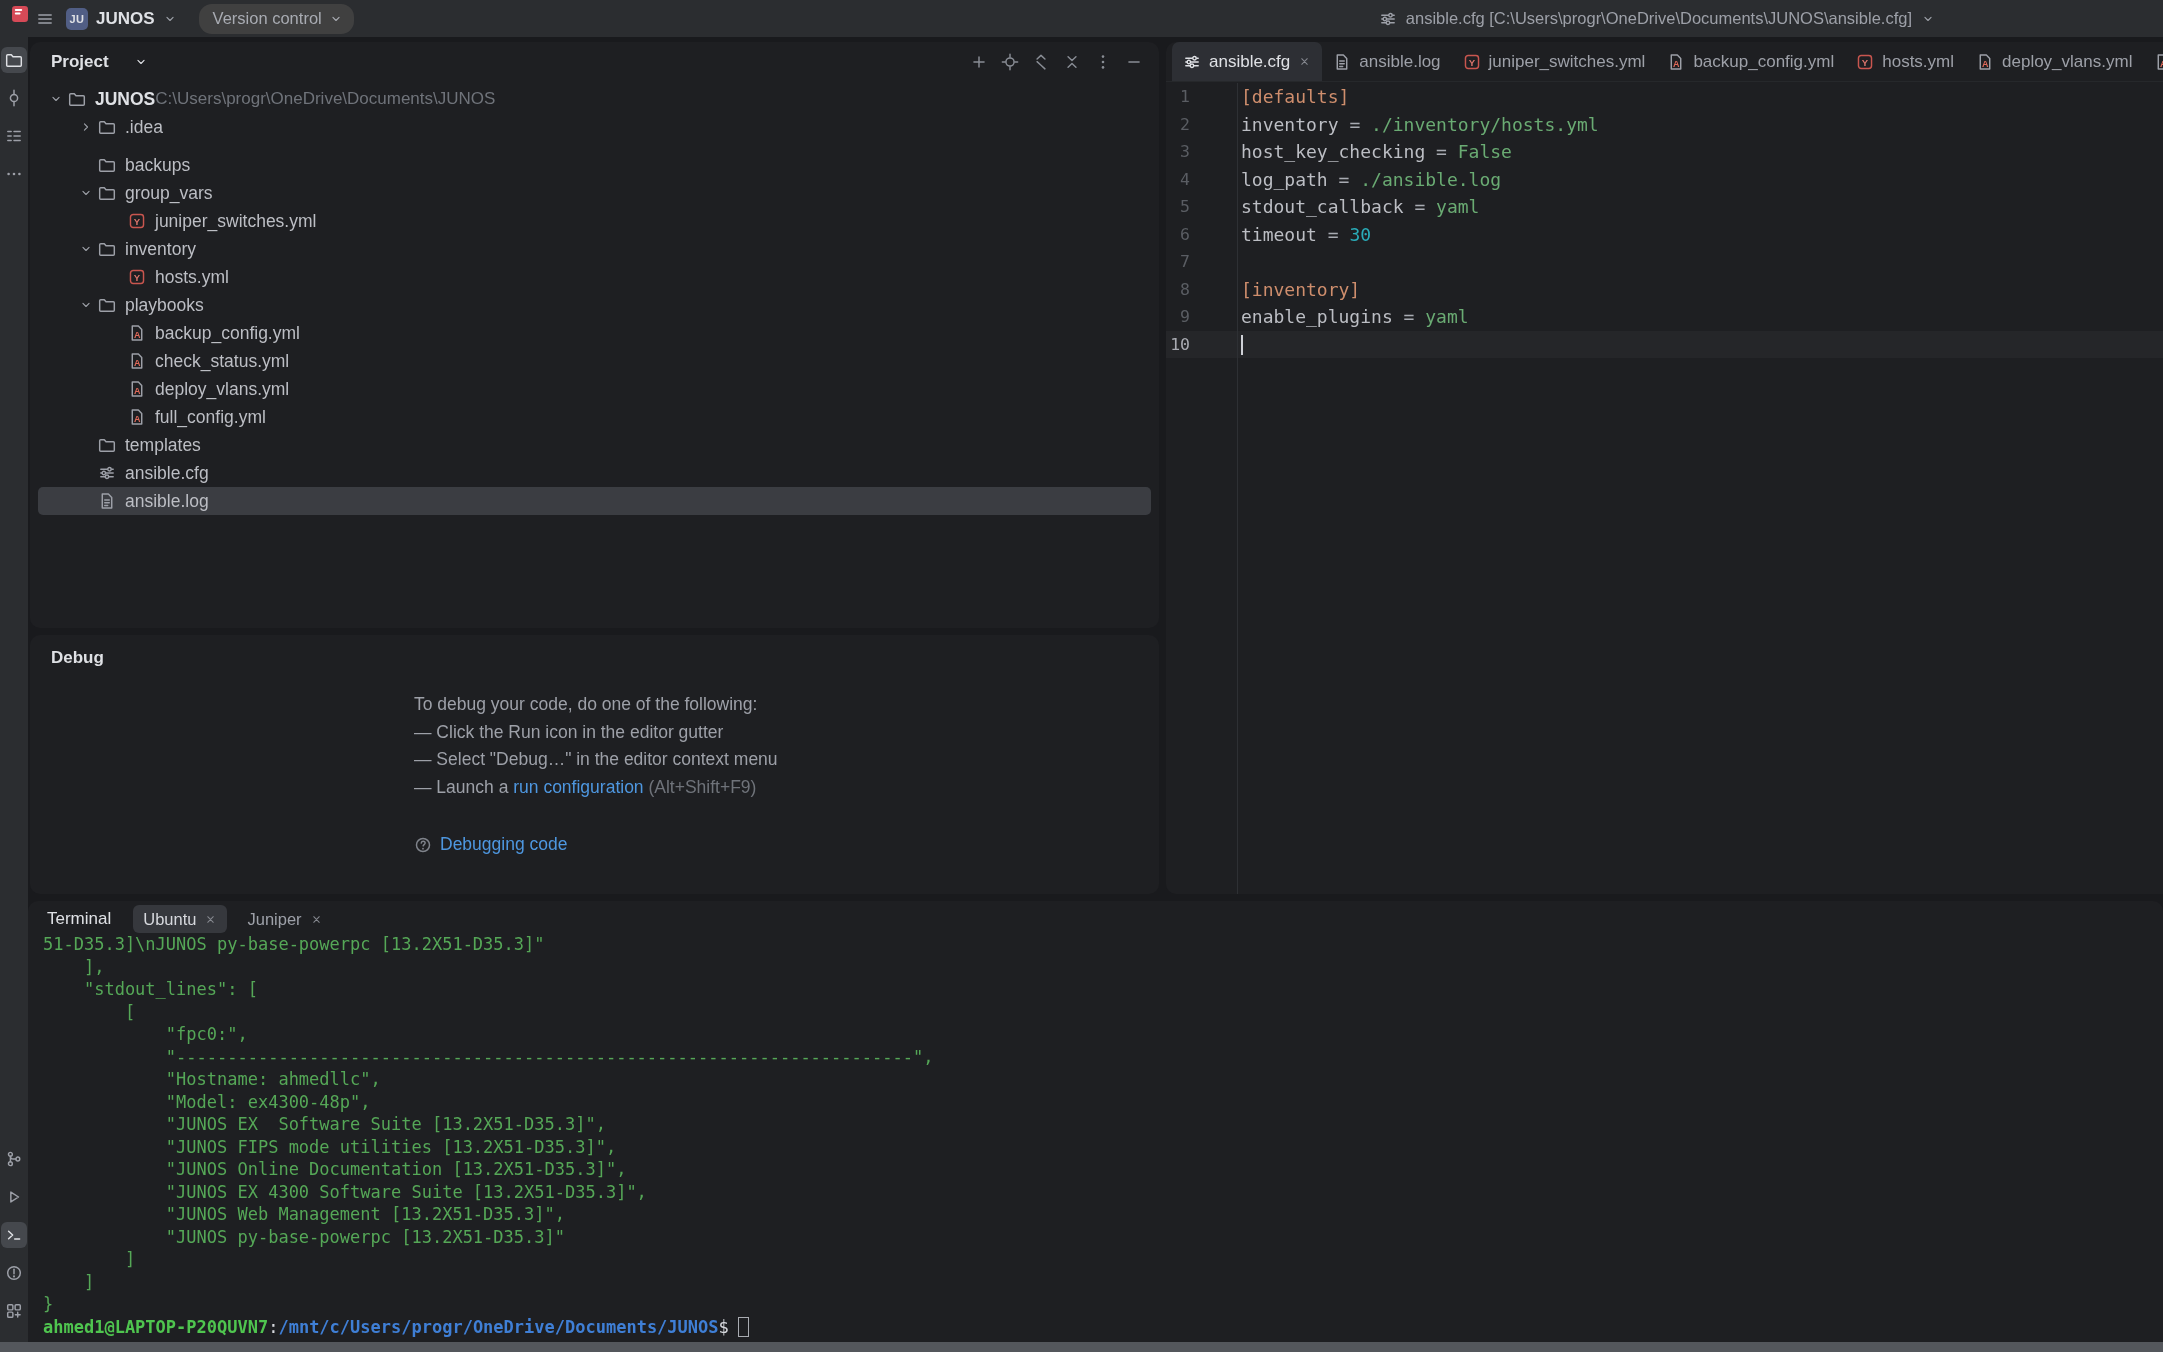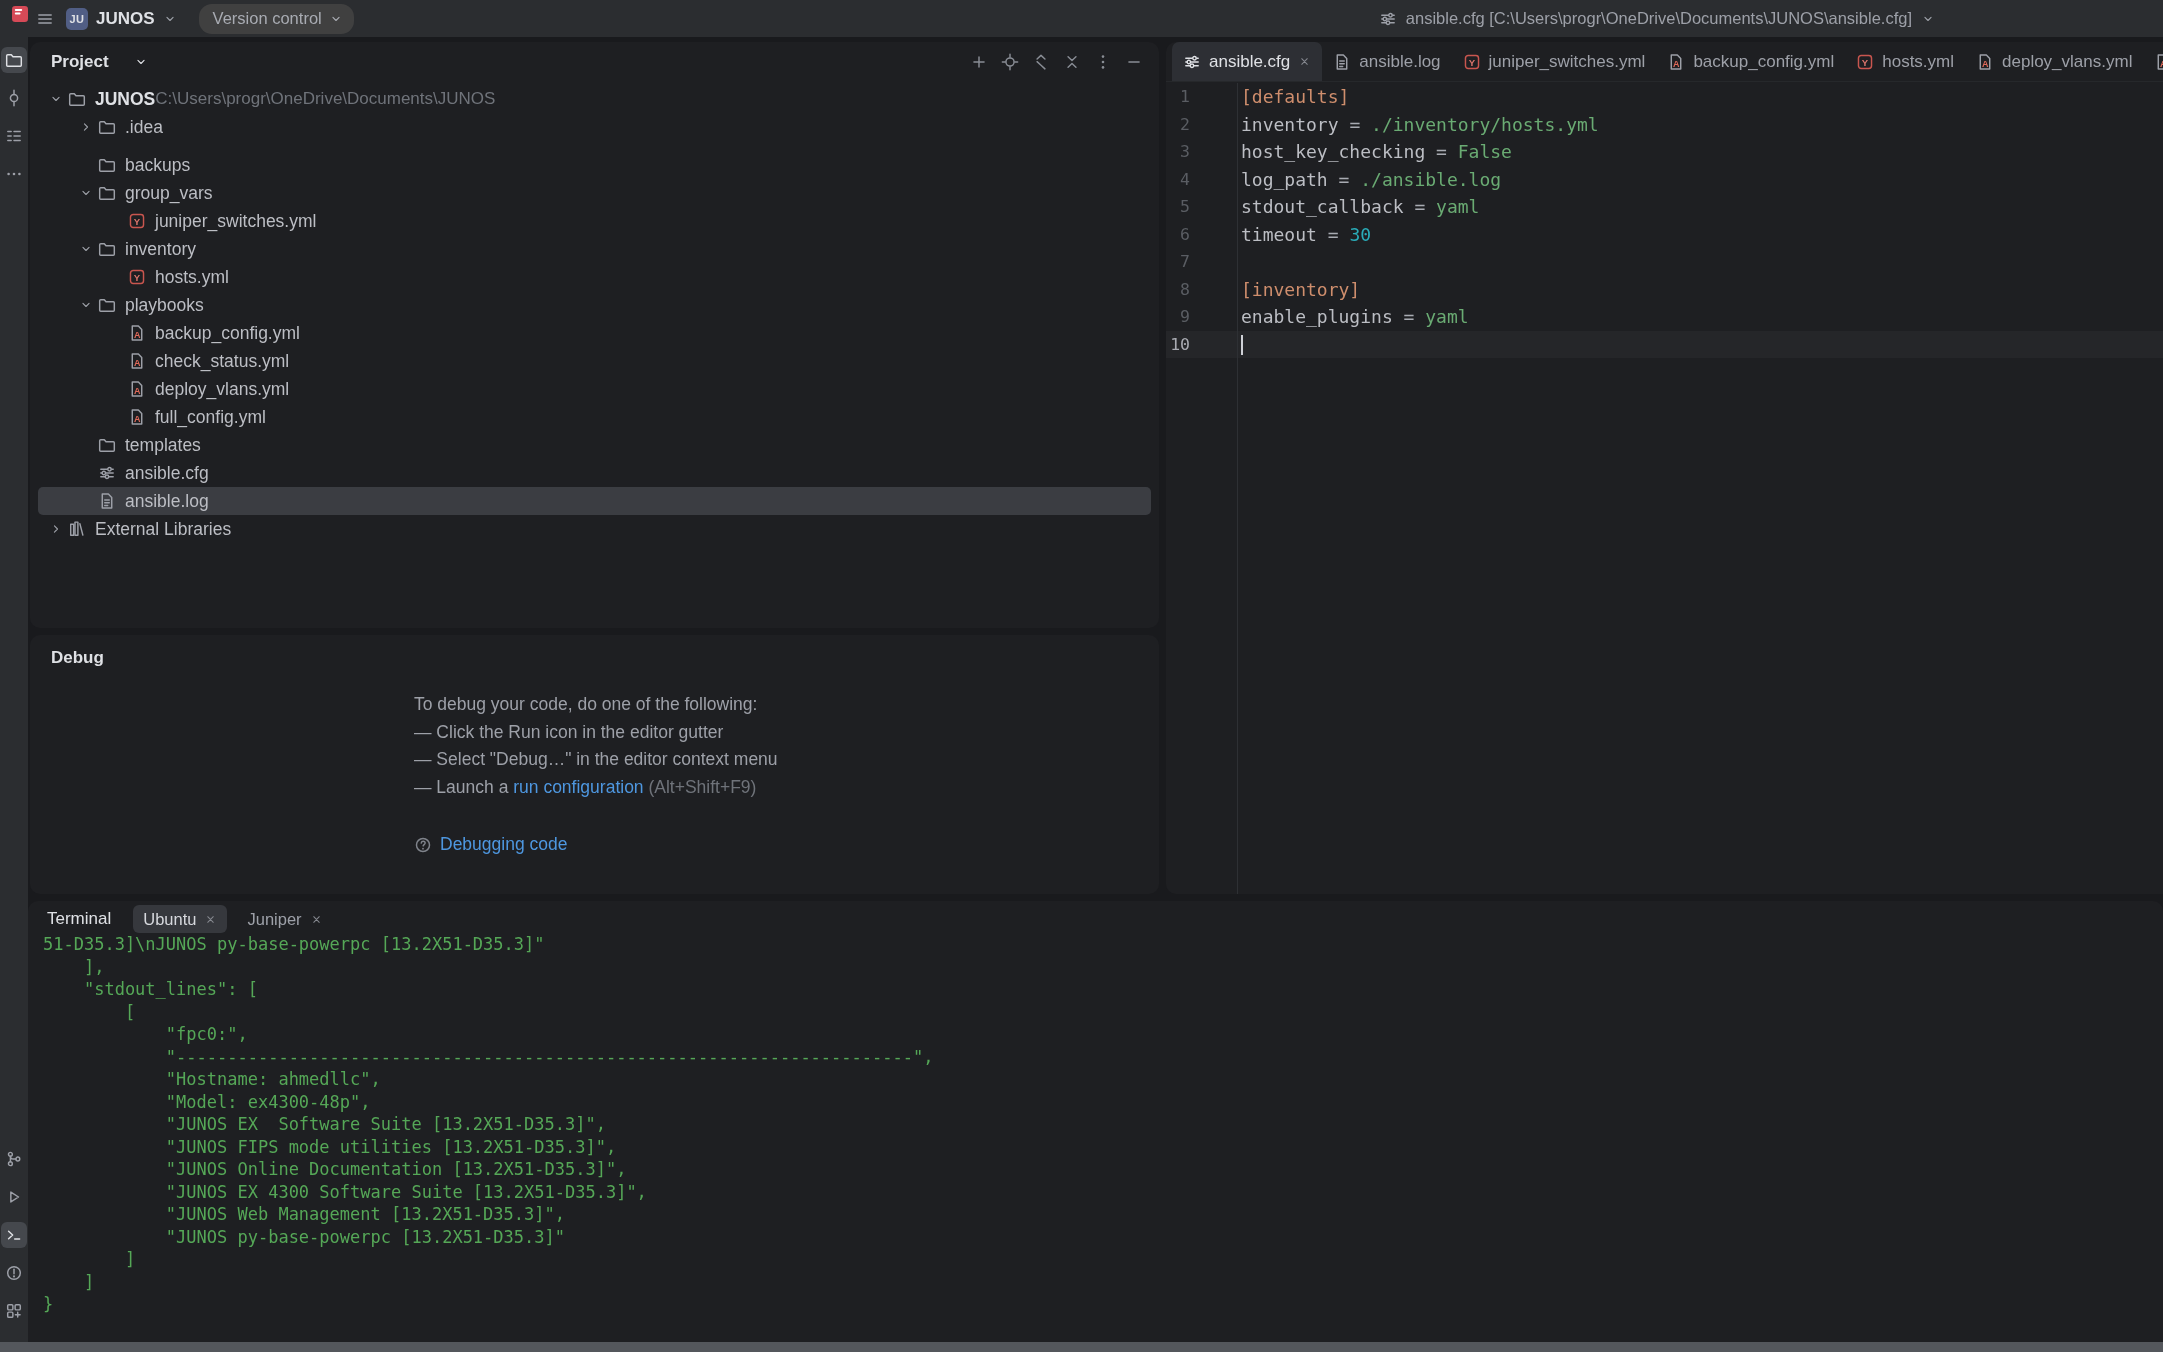--- a/index.html
+++ b/index.html
@@ -448,37 +448,20 @@
       </div>
       <div class="trow selected" style="padding-left: 36px;">
         <span class="chslot"></span>
         <span class="ic fic">
           <svg viewBox="0 0 16 16">
             <path d="M3.8 1.8h5.4l3 3v9.4H3.8z"></path>
             <path d="M6 7.2h4M6 9.6h4M6 12h2.6"></path>
           </svg>
         </span>
         <span class="tree-label">ansible.log</span>
-      </div>
-      <div class="trow" style="padding-left: 6px;">
-        <span class="chslot">
-          <span class="ic s14">
-            <svg viewBox="0 0 16 16">
-              <path d="M6.2 4.5 9.7 8l-3.5 3.5"></path>
-            </svg>
-          </span>
-        </span>
-        <span class="ic fic">
-          <svg viewBox="0 0 16 16">
-            <rect x="2.4" y="3.8" width="2.6" height="9.7"></rect>
-            <rect x="6.2" y="1.9" width="2.6" height="11.6"></rect>
-            <path d="M10.6 3.4l2.6 10"></path>
-          </svg>
-        </span>
-        <span class="tree-label">External Libraries</span>
       </div>
     </div>
 </section>
 
 <section class="island" id="debug-island">
   <div class="debug-title">Debug</div>
   <div class="debug-content">
     <div>To debug your code, do one of the following:</div>
     <div>— Click the Run icon in the editor gutter</div>
     <div>— Select "Debug…" in the editor context menu</div>
@@ -617,15 +600,18 @@
             "Model: ex4300-48p",
             "JUNOS EX  Software Suite [13.2X51-D35.3]",
             "JUNOS FIPS mode utilities [13.2X51-D35.3]",
             "JUNOS Online Documentation [13.2X51-D35.3]",
             "JUNOS EX 4300 Software Suite [13.2X51-D35.3]",
             "JUNOS Web Management [13.2X51-D35.3]",
             "JUNOS py-base-powerpc [13.2X51-D35.3]"
         ]
     ]
 }</pre>
+  <div id="term-prompt">
+    <span class="p-user">ahmed1@LAPTOP-P20QUVN7</span><span class="p-sep">:</span><span class="p-path">/mnt/c/Users/progr/OneDrive/Documents/JUNOS</span><span class="p-dollar">$</span><span class="p-cursor"></span>
+  </div>
 </section>
 
 <div id="taskbar"></div>
 
 </body></html>

